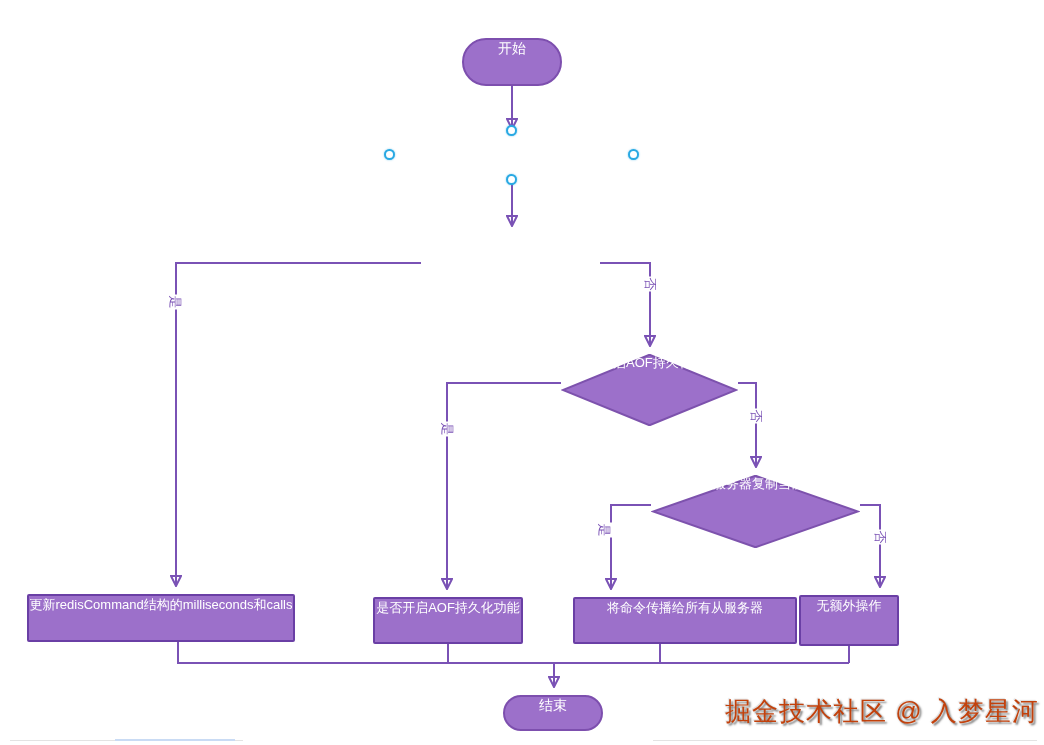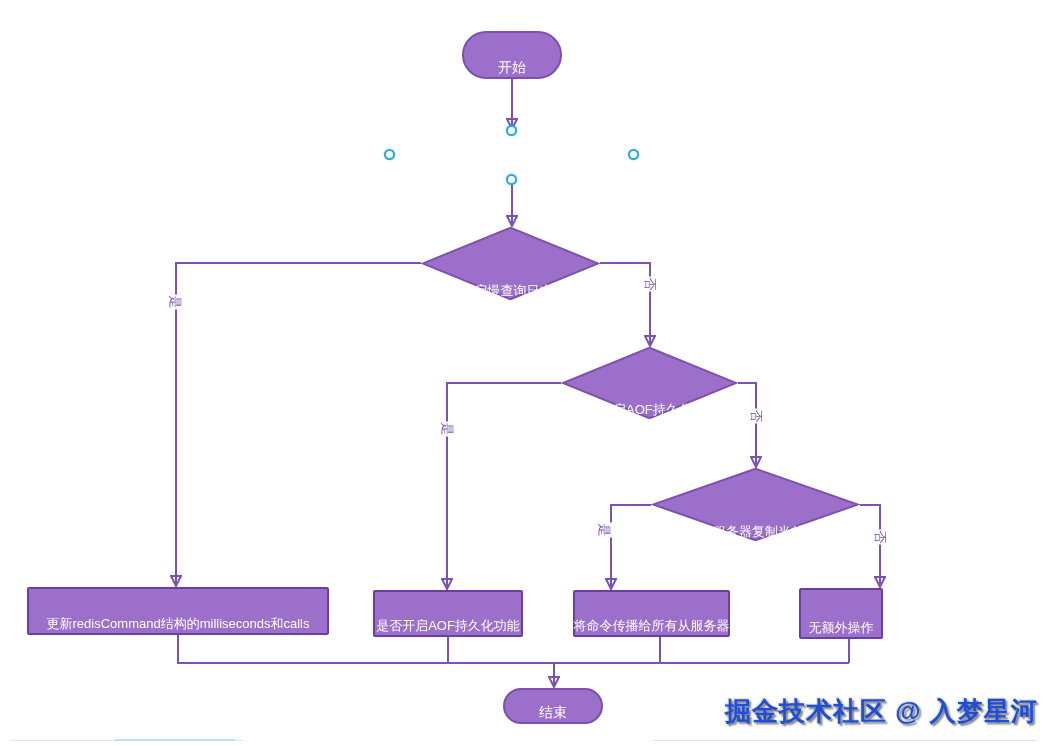--- a/index.html
+++ b/index.html
@@ -3,42 +3,42 @@
 <meta charset="utf-8">
 <style>
   html,body{margin:0;padding:0;background:#ffffff;}
   .canvas{
     position:relative;width:1044px;height:745px;background:#ffffff;overflow:hidden;
     font-family:"Liberation Sans","DejaVu Sans",sans-serif;
   }
   .edges{position:absolute;left:0;top:0;width:1044px;height:745px;}
   .edges path{fill:none;stroke:#7a52b5;stroke-width:2px;}
   .node{
-    position:absolute;display:flex;align-items:flex-end;justify-content:center;
+    position:absolute;display:flex;align-items:flex-start;justify-content:center;
     color:#ffffff;font-size:13px;white-space:nowrap;text-align:center;
-    box-sizing:border-box;background:#9c70ca;
+    box-sizing:border-box;background:#9c70ca;margin-top:7px;
   }
   .rect{border:2.5px solid #6a3fa5;border-radius:2px;}
   .stadium{border:2px solid #7d4fae;border-radius:24px;font-size:14px;}
   .diamond{background:transparent;border:none;}
   .diamond svg{position:absolute;left:0;top:0;width:100%;height:100%;}
   .diamond span{position:relative;z-index:1;}
   .edge-label{
     position:absolute;color:#7a52b5;font-size:13px;background:#ffffff;
     padding:2px 1px;line-height:1;white-space:nowrap;
     transform:translate(-50%,-50%) rotate(90deg);
   }
   .handle{
     position:absolute;width:7px;height:7px;border-radius:50%;
     background:#ffffff;border:2px solid #29a9e3;box-sizing:content-box;
     box-shadow:0 0 2px rgba(41,169,227,.6);z-index:5;
   }
   .watermark{
     position:absolute;left:725px;top:694px;width:305px;
-    font-size:26px;font-weight:bold;letter-spacing:1px;color:#1d4ed8;
+    font-size:26px;font-weight:normal;letter-spacing:1px;color:#c2410c;
     text-shadow:2px 2px 2px rgba(110,110,110,.9),-1px -1px 1px rgba(190,190,190,.55);
     white-space:nowrap;
   }
   .boundary{position:absolute;height:1px;background:#e3e3e3;}
   .boundary-blue{position:absolute;height:2px;background:#c9dbf4;}
 </style>
 </head>
 <body>
 
 <div class="canvas">
@@ -67,51 +67,45 @@
 
   <div class="node stadium" style="left:462px;top:31px;width:100px;height:48px;">
     <span>开始</span>
   </div>
 
   <div class="handle" style="left:506px;top:125px;"></div>
   <div class="handle" style="left:506px;top:174px;"></div>
   <div class="handle" style="left:384px;top:149px;"></div>
   <div class="handle" style="left:628px;top:149px;"></div>
 
-  <div class="node diamond" style="left:421px;top:227px;width:179px;height:73px;">
-    <svg viewBox="0 0 100 100" preserveAspectRatio="none">
-      <polygon points="50,1 99,50 50,99 1,50" fill="#9c70ca" stroke="#7d52ad" stroke-width="2" vector-effect="non-scaling-stroke"></polygon>
-    </svg>
-    <span>是否开启慢查询日志功能?</span>
-  </div>
 
   <div class="node diamond" style="left:651px;top:468px;width:209px;height:73px;">
     <svg viewBox="0 0 100 100" preserveAspectRatio="none">
       <polygon points="50,1 99,50 50,99 1,50" fill="#9c70ca" stroke="#7d52ad" stroke-width="2" vector-effect="non-scaling-stroke"></polygon>
     </svg>
     <span>是否有从服务器复制当前服务器?</span>
   </div>
 
   <div class="node diamond" style="left:561px;top:347px;width:177px;height:72px;">
     <svg viewBox="0 0 100 100" preserveAspectRatio="none">
       <polygon points="50,1 99,50 50,99 1,50" fill="#9c70ca" stroke="#7d52ad" stroke-width="2" vector-effect="non-scaling-stroke"></polygon>
     </svg>
     <span>是否开启AOF持久化功能?</span>
   </div>
 
-  <div class="node rect" style="left:27px;top:587px;width:302px;height:48px;">
+  <div class="node rect" style="left:27px;top:587px;width:268px;height:48px;">
     <span>更新redisCommand结构的milliseconds和calls</span>
   </div>
   <div class="node rect" style="left:373px;top:590px;width:150px;height:47px;">
     <span>是否开启AOF持久化功能</span>
   </div>
-  <div class="node rect" style="left:573px;top:590px;width:157px;height:47px;font-family:Liberation Mono, monospace;">
+  <div class="node rect" style="left:573px;top:590px;width:224px;height:47px;font-family:Liberation Mono, monospace;">
     <span>将命令传播给所有从服务器</span>
   </div>
-  <div class="node rect" style="left:799px;top:588px;width:84px;height:51px;">
+  <div class="node rect" style="left:799px;top:588px;width:100px;height:51px;">
     <span>无额外操作</span>
   </div>
 
   <div class="node stadium" style="left:503px;top:688px;width:100px;height:36px;">
     <span>结束</span>
   </div>
 
   <span class="edge-label" style="left:175px;top:302px;">是</span>
   <span class="edge-label" style="left:650px;top:284px;">否</span>
   <span class="edge-label" style="left:447px;top:429px;">是</span>

